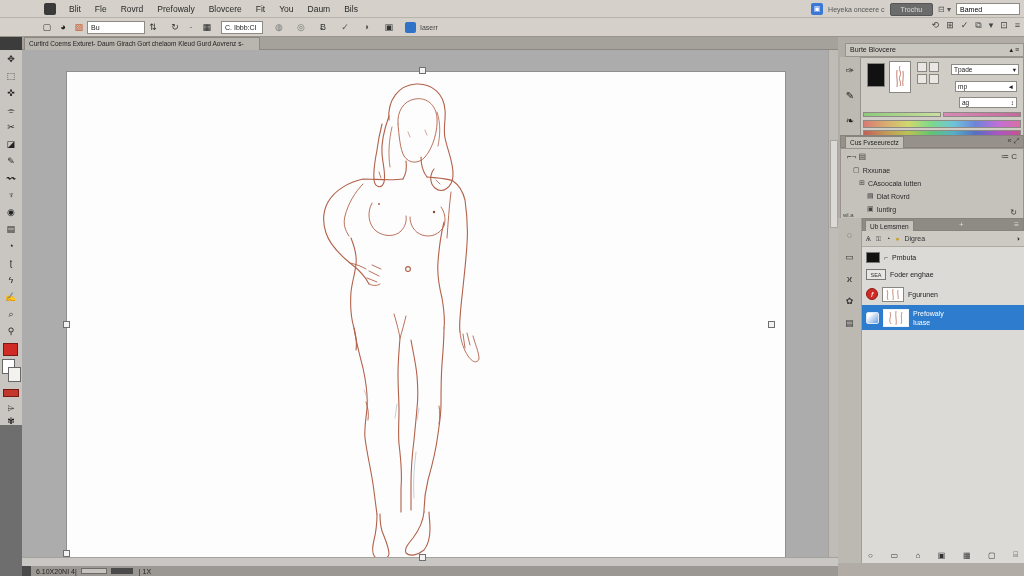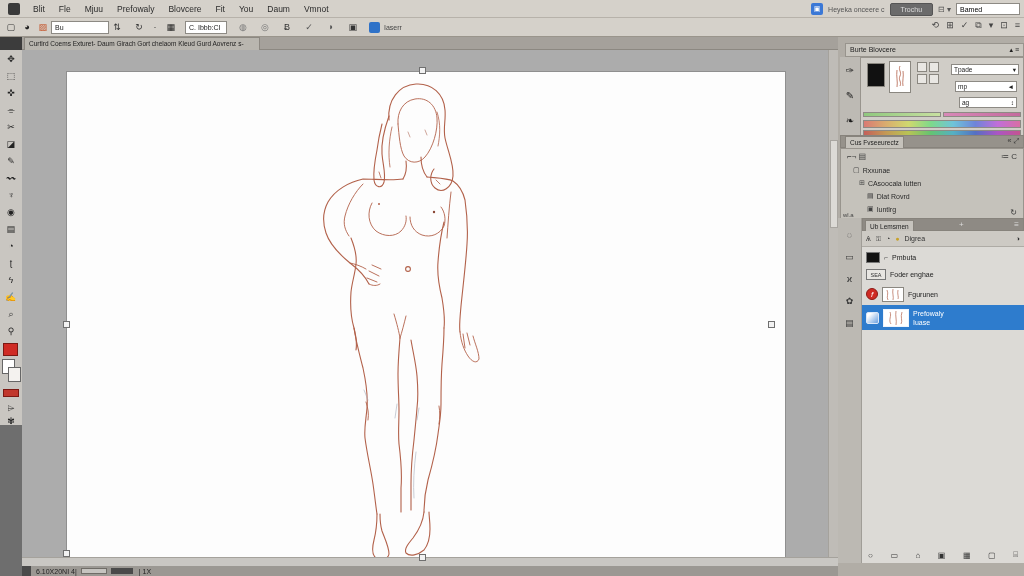--- a/index.html
+++ b/index.html
@@ -1,20 +1,20 @@
 <!DOCTYPE html>
 <html><head>
 <meta charset="utf-8">
 <style>
   * { margin:0; padding:0; box-sizing:border-box; }
   html,body { width:1024px; height:576px; overflow:hidden; }
   body { font-family:"Liberation Sans", sans-serif; background:#d5d1ca; }
   .app { position:relative; width:1024px; height:576px; background:#d5d1ca; }
   .abs { position:absolute; }
-  .bar { background:#d5d1ca; }
+  .bar { background:#d5d1ca;padding-left:36px; }
   .menubar { left:0; top:0; width:1024px; height:18px; border-bottom:1px solid #b7b2aa; display:flex; align-items:center; gap:0; }
   .menuitem { font-size:8.5px; color:#2b2b2b; padding:0 7px; line-height:18px; white-space:nowrap; }
   .appicon { width:12px; height:12px; background:#3a3a3a; border-radius:2px; margin:0 6px 0 8px; }
   .mb-right { position:absolute; right:4px; top:2px; height:14px; display:flex; align-items:center; gap:5px; }
   .srch-ico { width:12px; height:12px; background:#3b78d6; border-radius:2px; color:#fff; font-size:7px; text-align:center; line-height:12px; }
   .srch-txt { font-size:7px; color:#555; }
   .darkbtn { background:#6b6b6b; color:#ddd; font-size:7px; padding:2px 10px; border:1px solid #555; border-radius:2px; }
   .wsinput { width:64px; height:12px; font-size:7px; border:1px solid #8d8a84; background:#fff; padding:0 3px; font-family:"Liberation Sans",sans-serif; }
   .optionsbar { left:0; top:18px; width:1024px; height:19px; border-bottom:1px solid #9a958c; display:flex; align-items:center; }
   .ob-ic { font-size:9px; color:#333; width:16px; text-align:center; line-height:17px; }
@@ -72,27 +72,27 @@
 </style>
 </head>
 <body>
 
 <div class="app">
 
   <div class="abs bar menubar">
     <div class="appicon"></div>
     <span class="menuitem">Blit</span>
     <span class="menuitem">Fle</span>
-    <span class="menuitem">Mjuu</span>
+    <span class="menuitem">Rovrd</span>
     <span class="menuitem">Prefowaly</span>
     <span class="menuitem">Blovcere</span>
     <span class="menuitem">Fit</span>
     <span class="menuitem">You</span>
     <span class="menuitem">Daum</span>
-    <span class="menuitem">Vmnot</span>
+    <span class="menuitem">Bils</span>
     <div class="mb-right">
       <span class="srch-ico">▣</span>
       <span class="srch-txt">Heyeka onceere c</span>
       <span class="darkbtn">Trochu</span>
       <span style="font-size:8px;color:#555;">⊟ ▾</span>
       <input class="wsinput" value="Bamed" style="">
     </div>
   </div>
 
   <div class="abs bar optionsbar">

